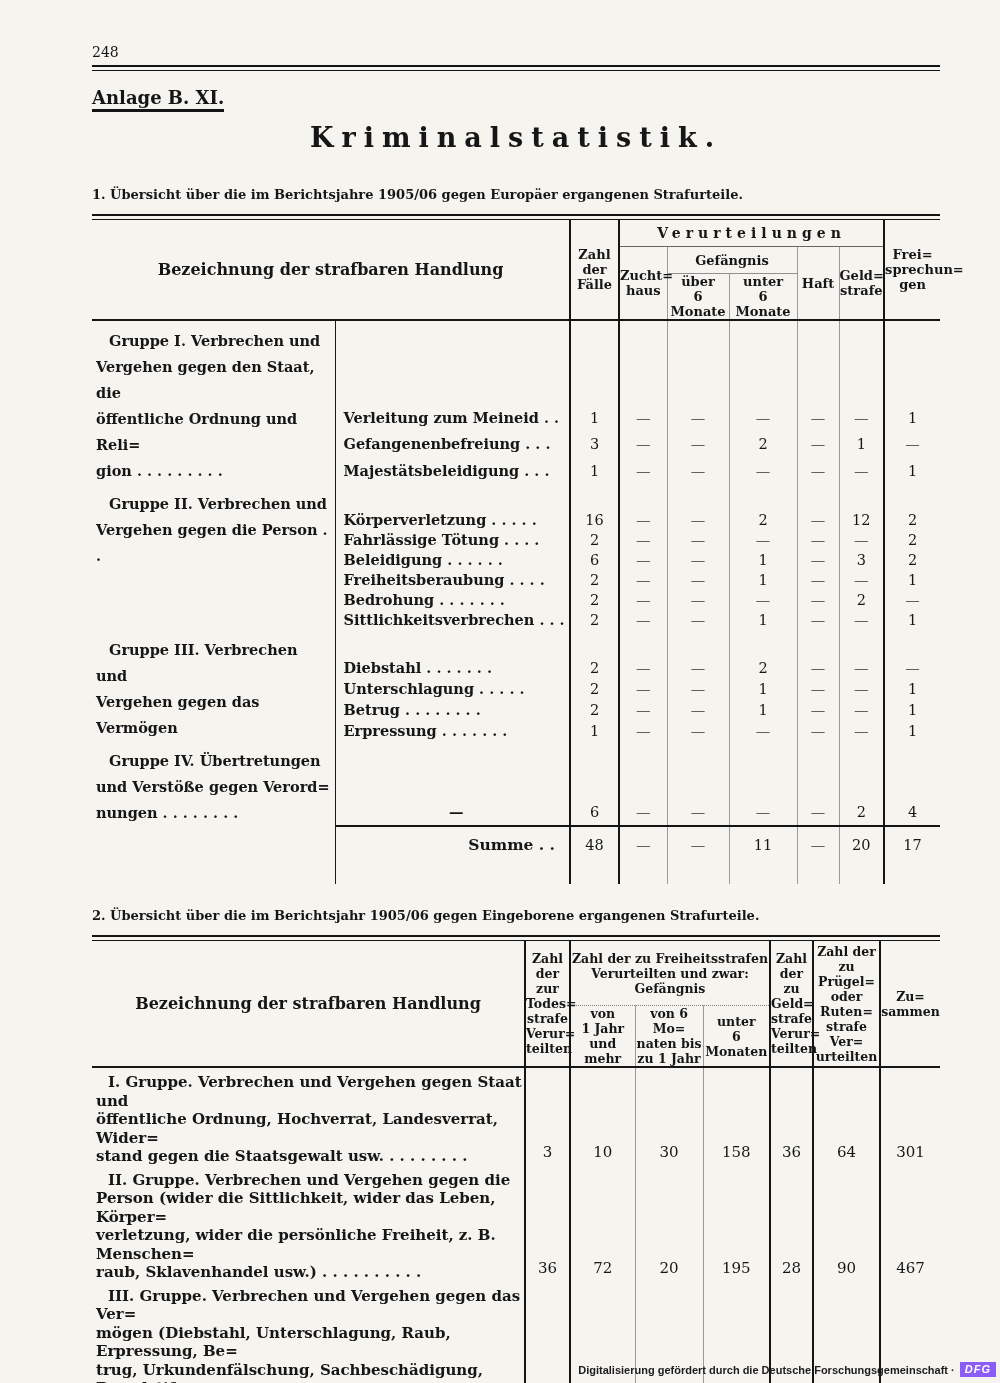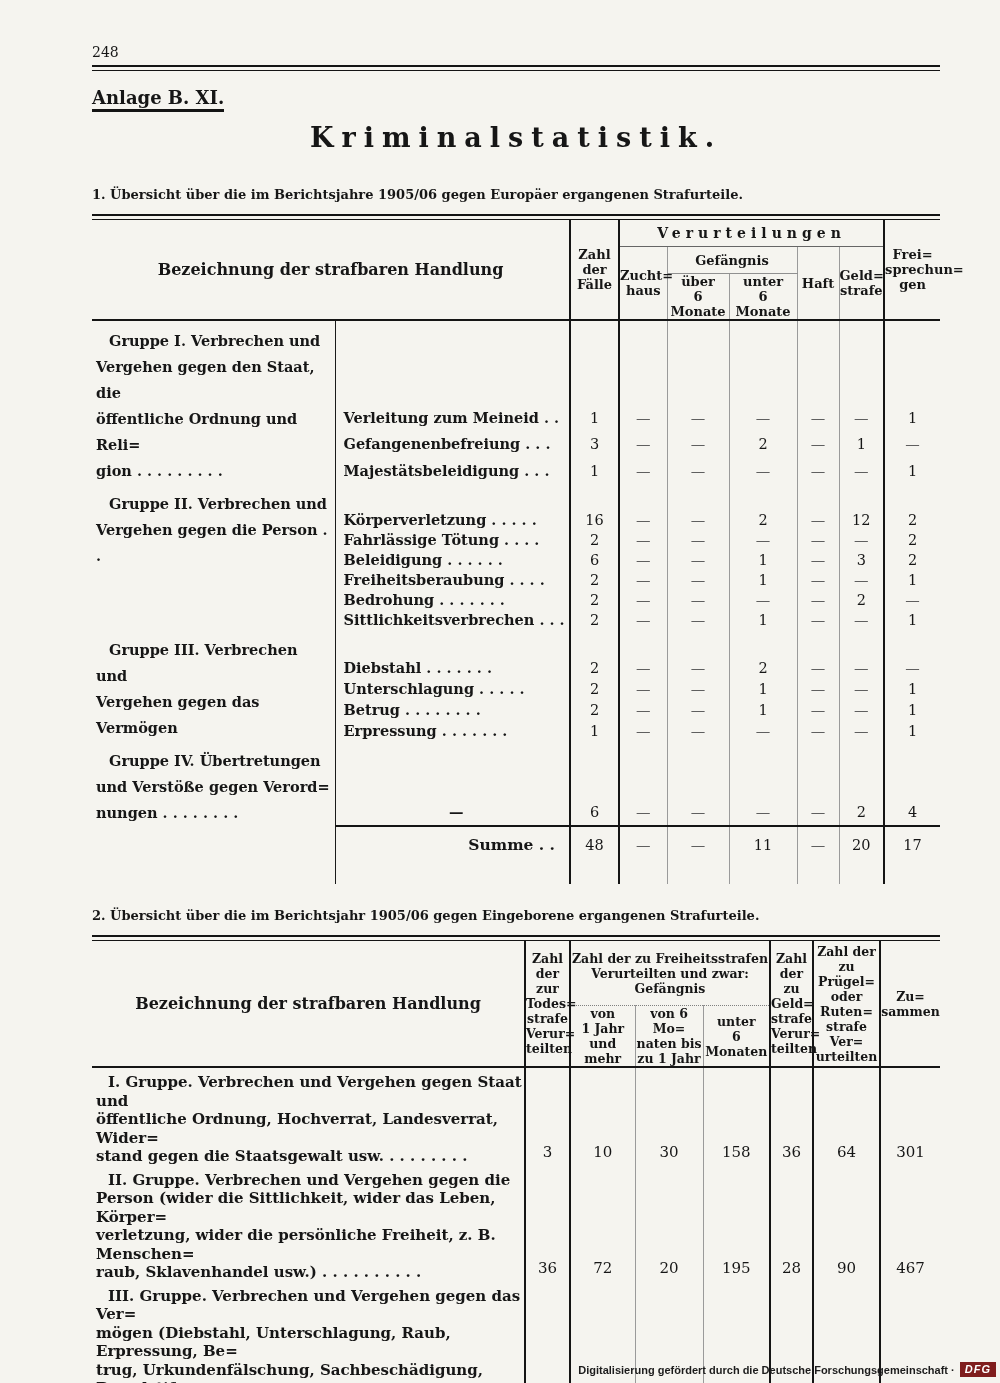--- a/index.html
+++ b/index.html
@@ -64,21 +64,21 @@
   .c2s { border-left:2px solid #151515; }
   .c2l { border-left:1px solid #9a9a9a; }
 
   .t2 tbody .lbl { vertical-align:top; font-weight:bold; font-size:15px; line-height:18.5px; padding:5px 2px 0 4px; text-indent:12px; }
   .t2 tbody .num { vertical-align:bottom; padding-bottom:5px; font-size:15px; }
   .t2 .r1 { height:66px; } .t2 .r2 { height:78px; } .t2 .r3 { height:80px;margin-top:44px; }
 
   
   .dfg-footer { position:absolute; right:4px; bottom:6px; display:flex; align-items:center; gap:5px;
     font-family:"Liberation Sans", sans-serif; font-size:11px; font-weight:bold; color:#1c1c1c; }
-  .dfg-badge { background:#7f1d1d; color:#ffffff; font-style:italic; padding:1px 5px 2px 5px; font-size:11px; letter-spacing:1px; }
+  .dfg-badge { background:#8b5cf6; color:#ffffff; font-style:italic; padding:1px 5px 2px 5px; font-size:11px; letter-spacing:1px; }
 </style>
 </head>
 <body>
 
 <div class="page">
 
   <header class="pagehead">
     <span class="pnum">248</span>
   </header>
   <div class="double-rule"></div>

